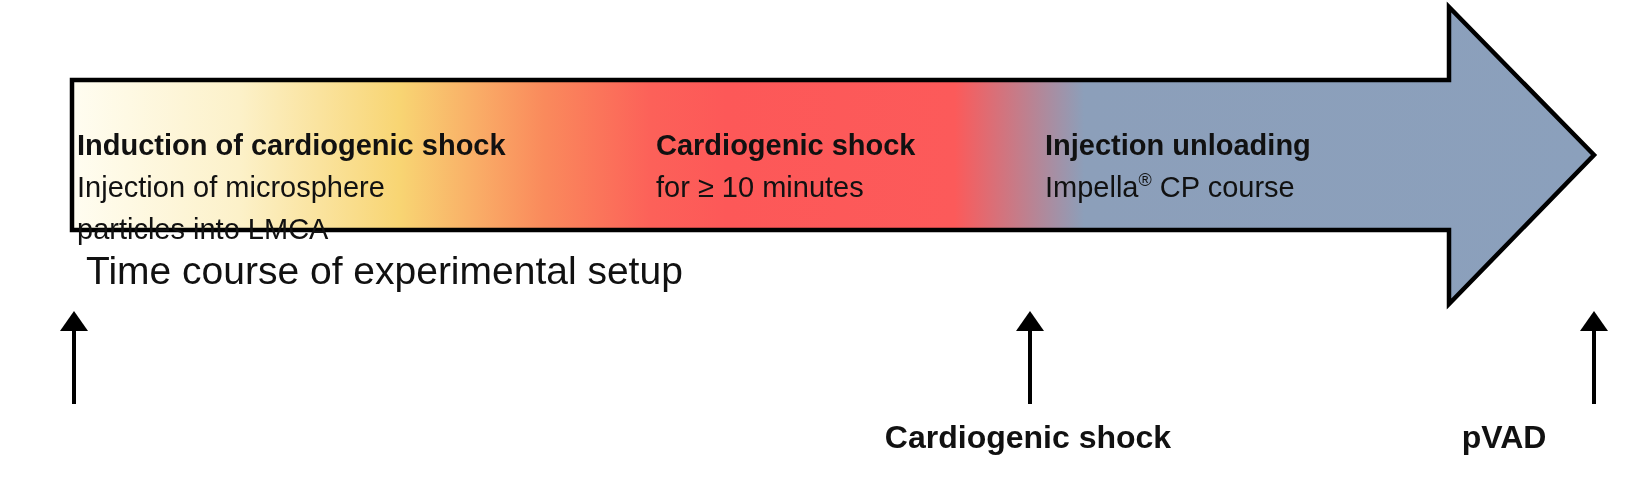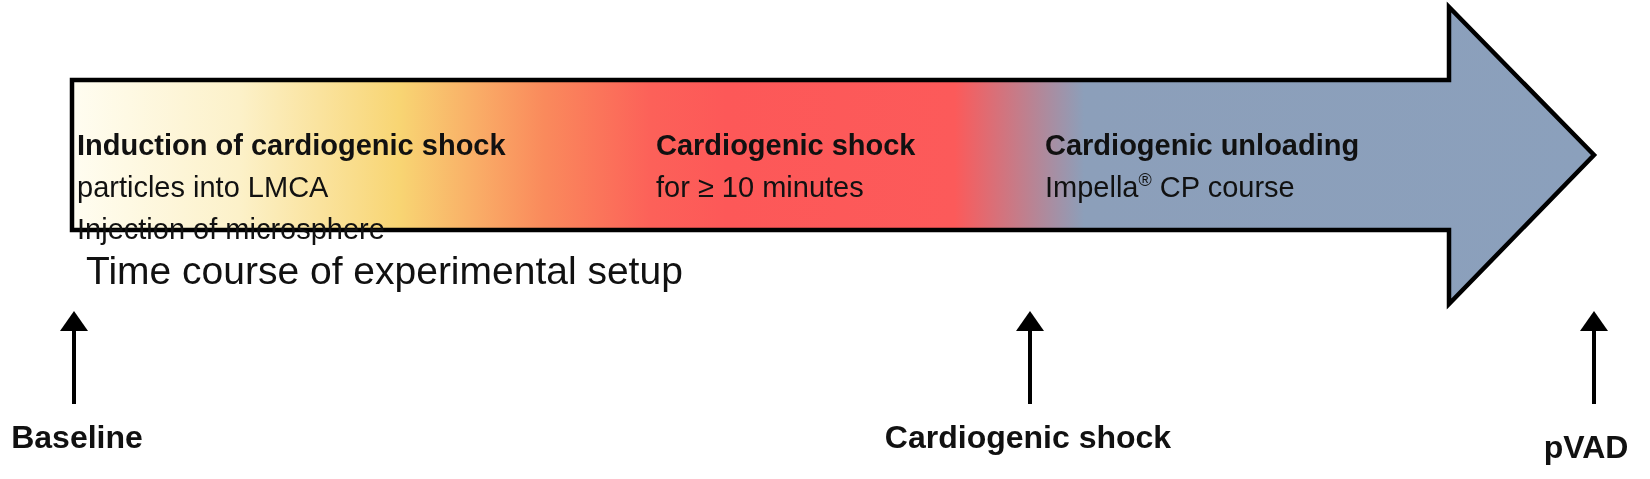--- a/index.html
+++ b/index.html
@@ -63,21 +63,21 @@
   .marker-label {
     position: absolute;
     top: 419px;
     transform: translateX(-50%);
     font-size: 32px;
     font-weight: bold;
     white-space: nowrap;
   }
   .marker-label-0 { left: 77px; }
   .marker-label-1 { left: 1028px; }
-  .marker-label-2 { left: 1586px; margin-top: 10px; }
+  .marker-label-2 { left: 1504px; }
 </style>
 </head>
 <body>
 
 <div class="canvas">
 
   <svg class="arrow-svg" viewBox="0 0 1650 479" xmlns="http://www.w3.org/2000/svg">
     <defs>
       <linearGradient id="timeline-gradient" gradientUnits="userSpaceOnUse" x1="72" y1="0" x2="1594" y2="0">
         <stop offset="0" stop-color="#FFFDF1"></stop>
@@ -89,46 +89,45 @@
         <stop offset="0.58" stop-color="#FC5A5A"></stop>
         <stop offset="0.665" stop-color="#8C9FBA"></stop>
         <stop offset="1" stop-color="#8BA0BC"></stop>
       </linearGradient>
     </defs>
     <polygon points="72,80 1449,80 1449,7 1594,155 1449,304 1449,230 72,230" fill="url(#timeline-gradient)" stroke="#000000" stroke-width="4.5" stroke-linejoin="miter"></polygon>
   </svg>
 
   <div class="phase phase-0">
     <div class="phase-title">Induction of cardiogenic shock</div>
+    <div class="phase-line">Injection of microsphere</div>
     <div class="phase-line">particles into LMCA</div>
-    <div class="phase-line">Injection of microsphere</div>
   </div>
 
   <div class="phase phase-1">
     <div class="phase-title">Cardiogenic shock</div>
     <div class="phase-line">for ≥ 10 minutes</div>
   </div>
 
   <div class="phase phase-2">
-    <div class="phase-title">Cardiogenic unloading</div>
+    <div class="phase-title">Injection unloading</div>
     <div class="phase-line"><span>Impella</span><sup>®</sup><span> CP course</span></div>
   </div>
 
   <div class="caption">Time course of experimental setup</div>
 
   <div class="marker-arrow marker-arrow-0">
     <div class="head"></div>
     <div class="stem"></div>
   </div>
   <div class="marker-arrow marker-arrow-1">
     <div class="head"></div>
     <div class="stem"></div>
   </div>
   <div class="marker-arrow marker-arrow-2">
     <div class="head"></div>
     <div class="stem"></div>
   </div>
 
-  <div class="marker-label marker-label-0">Baseline</div>
   <div class="marker-label marker-label-1">Cardiogenic shock</div>
   <div class="marker-label marker-label-2">pVAD</div>
 
 </div>
 
 </body></html>

